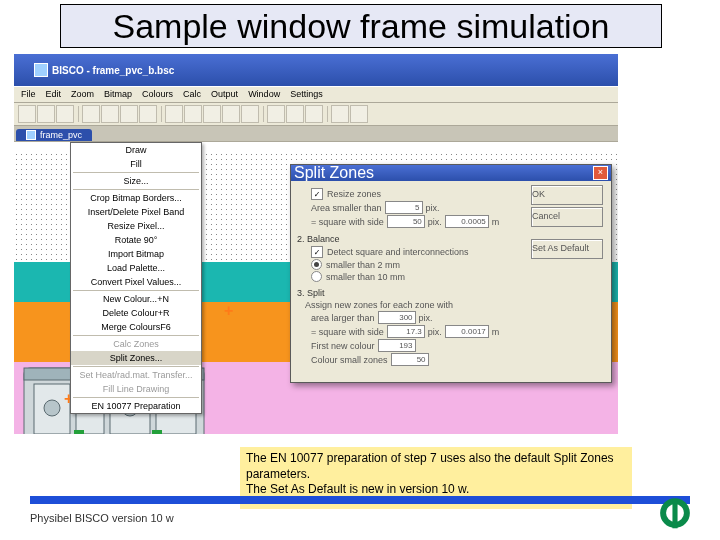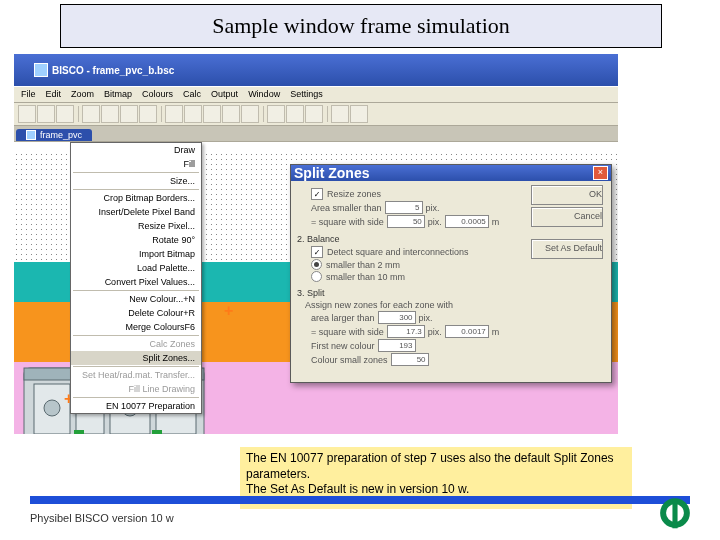--- a/index.html
+++ b/index.html
@@ -1,58 +1,58 @@
 <!DOCTYPE html>
 <html><head>
 <meta charset="utf-8">
 <style>
   body{margin:0;width:720px;height:540px;font-family:Arial,Helvetica,sans-serif;background:#fff;color:#000;position:relative}
   .title-banner{position:absolute;left:60px;top:4px;width:600px;height:42px;background:#e6e8f5;border:1px solid #000;display:flex;align-items:center;justify-content:center}
-  .title-banner span{font-family:Liberation Serif, serif;font-size:22px}
+  .title-banner span{font-family:Liberation Sans, sans-serif;font-size:34px}
   .shot{position:absolute;left:14px;top:54px;width:604px;height:380px;background:#fff;overflow:hidden;border:none}
   .win-title{height:32px;background:linear-gradient(#4a6fd4,#2c4fab);display:flex;align-items:center;padding:0 20px}
   .win-title span{color:#fff;font-size:10px;font-weight:bold}
   .win-icon{width:12px;height:12px;background:#9fd0ff;margin-right:4px;border:1px solid #fff}
   .menubar{height:15px;background:#ece9d8;border-top:1px solid #fff;border-bottom:1px solid #aca899;display:flex;padding-left:2px}
   .menubar div{font-size:9px;padding:2px 5px}
   .toolbar{height:22px;background:#ece9d8;border-bottom:1px solid #aca899;display:flex;align-items:center;padding-left:4px}
   .tb-btn{width:16px;height:16px;border:1px solid #c0bcae;margin-right:1px;background:#f1efe4}
   .tb-sep{width:1px;height:16px;background:#c0bcae;margin:0 3px}
   .tab-strip{height:15px;background:#c8c5b7;border-bottom:1px solid #aca899;display:flex;align-items:flex-end;padding-left:2px}
   .tab{background:#2c4fab;color:#fff;font-size:9px;padding:1px 10px;border-top-left-radius:3px;border-top-right-radius:3px;display:flex;align-items:center}
   .tab .win-icon{width:8px;height:8px}
   .canvas{position:relative;height:310px;background:#fff}
   .dropdown{position:absolute;left:56px;top:0;width:130px;background:#fff;border:1px solid #666;box-shadow:2px 2px 3px rgba(0,0,0,.3);z-index:3}
-  .dd-item{font-size:9px;padding:2px 6px;display:flex;justify-content:flex-end;color:#000}
+  .dd-item{font-size:9px;padding:2px 6px;display:flex;justify-content:center;color:#000}
   .dd-item.dis{color:#9a9a9a}
   .dd-sep{height:1px;background:#c0bcae;margin:1px 2px}
   .dd-item.sel{background:#d8d5c8}
   .geom{position:absolute;left:0;top:10px;width:100%;height:100%}
   .band-dots{position:absolute;left:0;top:0;width:100%;height:110px;
     background-image:radial-gradient(#888 0.7px,transparent 0.7px);
     background-size:5px 5px;background-color:#fff}
   .band-teal{position:absolute;left:0;top:110px;width:100%;height:40px;background:#1bb7b0}
   .band-orange{position:absolute;left:0;top:150px;width:100%;height:60px;background:#f7941d}
   .band-pink{position:absolute;left:0;top:210px;width:100%;height:80px;background:#f4b3e6}
   .profile{position:absolute;left:6px;top:186px;width:200px;height:110px}
   .profile svg{width:100%;height:100%}
   .cross{position:absolute;color:#ff7b18;font-size:16px;font-weight:bold;pointer-events:none;z-index:2}
   .dialog{position:absolute;left:276px;top:22px;width:320px;background:#ece9d8;border:1px solid #5a5a5a;box-shadow:3px 3px 6px rgba(0,0,0,.4);z-index:4}
   .dlg-title{height:16px;background:linear-gradient(#4a6fd4,#2c4fab);display:flex;align-items:center;justify-content:space-between;padding:0 3px}
-  .dlg-title span{color:#fff;font-size:14px;font-weight:bold}
+  .dlg-title span{color:#fff;font-size:16px;font-weight:normal}
   .dlg-x{width:13px;height:12px;background:#e05a3a;border:1px solid #fff;color:#fff;font-size:9px;text-align:center;line-height:10px}
   .dlg-body{padding:6px 6px 10px 6px;position:relative;font-size:9px;color:#555}
   .group{margin-bottom:6px}
   .group-label{font-size:9px;color:#333;margin-bottom:2px}
   .row{display:flex;align-items:center;margin:1px 0 1px 14px}
   .chk{width:10px;height:10px;border:1px solid #888;background:#fff;margin-right:4px;display:inline-flex;align-items:center;justify-content:center;font-size:8px;color:#000}
   .rad{width:9px;height:9px;border:1px solid #888;border-radius:50%;background:#fff;margin-right:4px;position:relative}
   .rad.on::after{content:"";position:absolute;left:2px;top:2px;width:5px;height:5px;border-radius:50%;background:#444}
   .inp{width:34px;height:11px;border:1px solid #888;background:#fff;margin:0 3px;font-size:8px;text-align:right;padding-right:2px;line-height:11px}
-  .btn{position:absolute;right:8px;width:70px;height:18px;background:#ece9d8;border:1px solid #888;font-size:9px;text-align:right;line-height:16px;box-shadow:1px 1px 0 #fff inset}
+  .btn{position:absolute;right:8px;width:70px;height:18px;background:#ece9d8;border:1px solid #888;font-size:9px;text-align:left;line-height:16px;box-shadow:1px 1px 0 #fff inset}
   .caption{position:absolute;left:240px;top:447px;width:380px;height:54px;background:#ffef9e;font-size:12px;padding:4px 6px;line-height:1.3}
   .footer{position:absolute;left:30px;bottom:18px;right:30px;border-top:8px solid #1d4ed8}
   .footer span{font-size:11px;color:#333;position:relative;top:4px}
   .logo{position:absolute;right:28px;bottom:10px;width:34px;height:34px}
   .logo svg{width:100%;height:100%}
 </style>
 </head>
 <body>
 
 <div class="title-banner">

